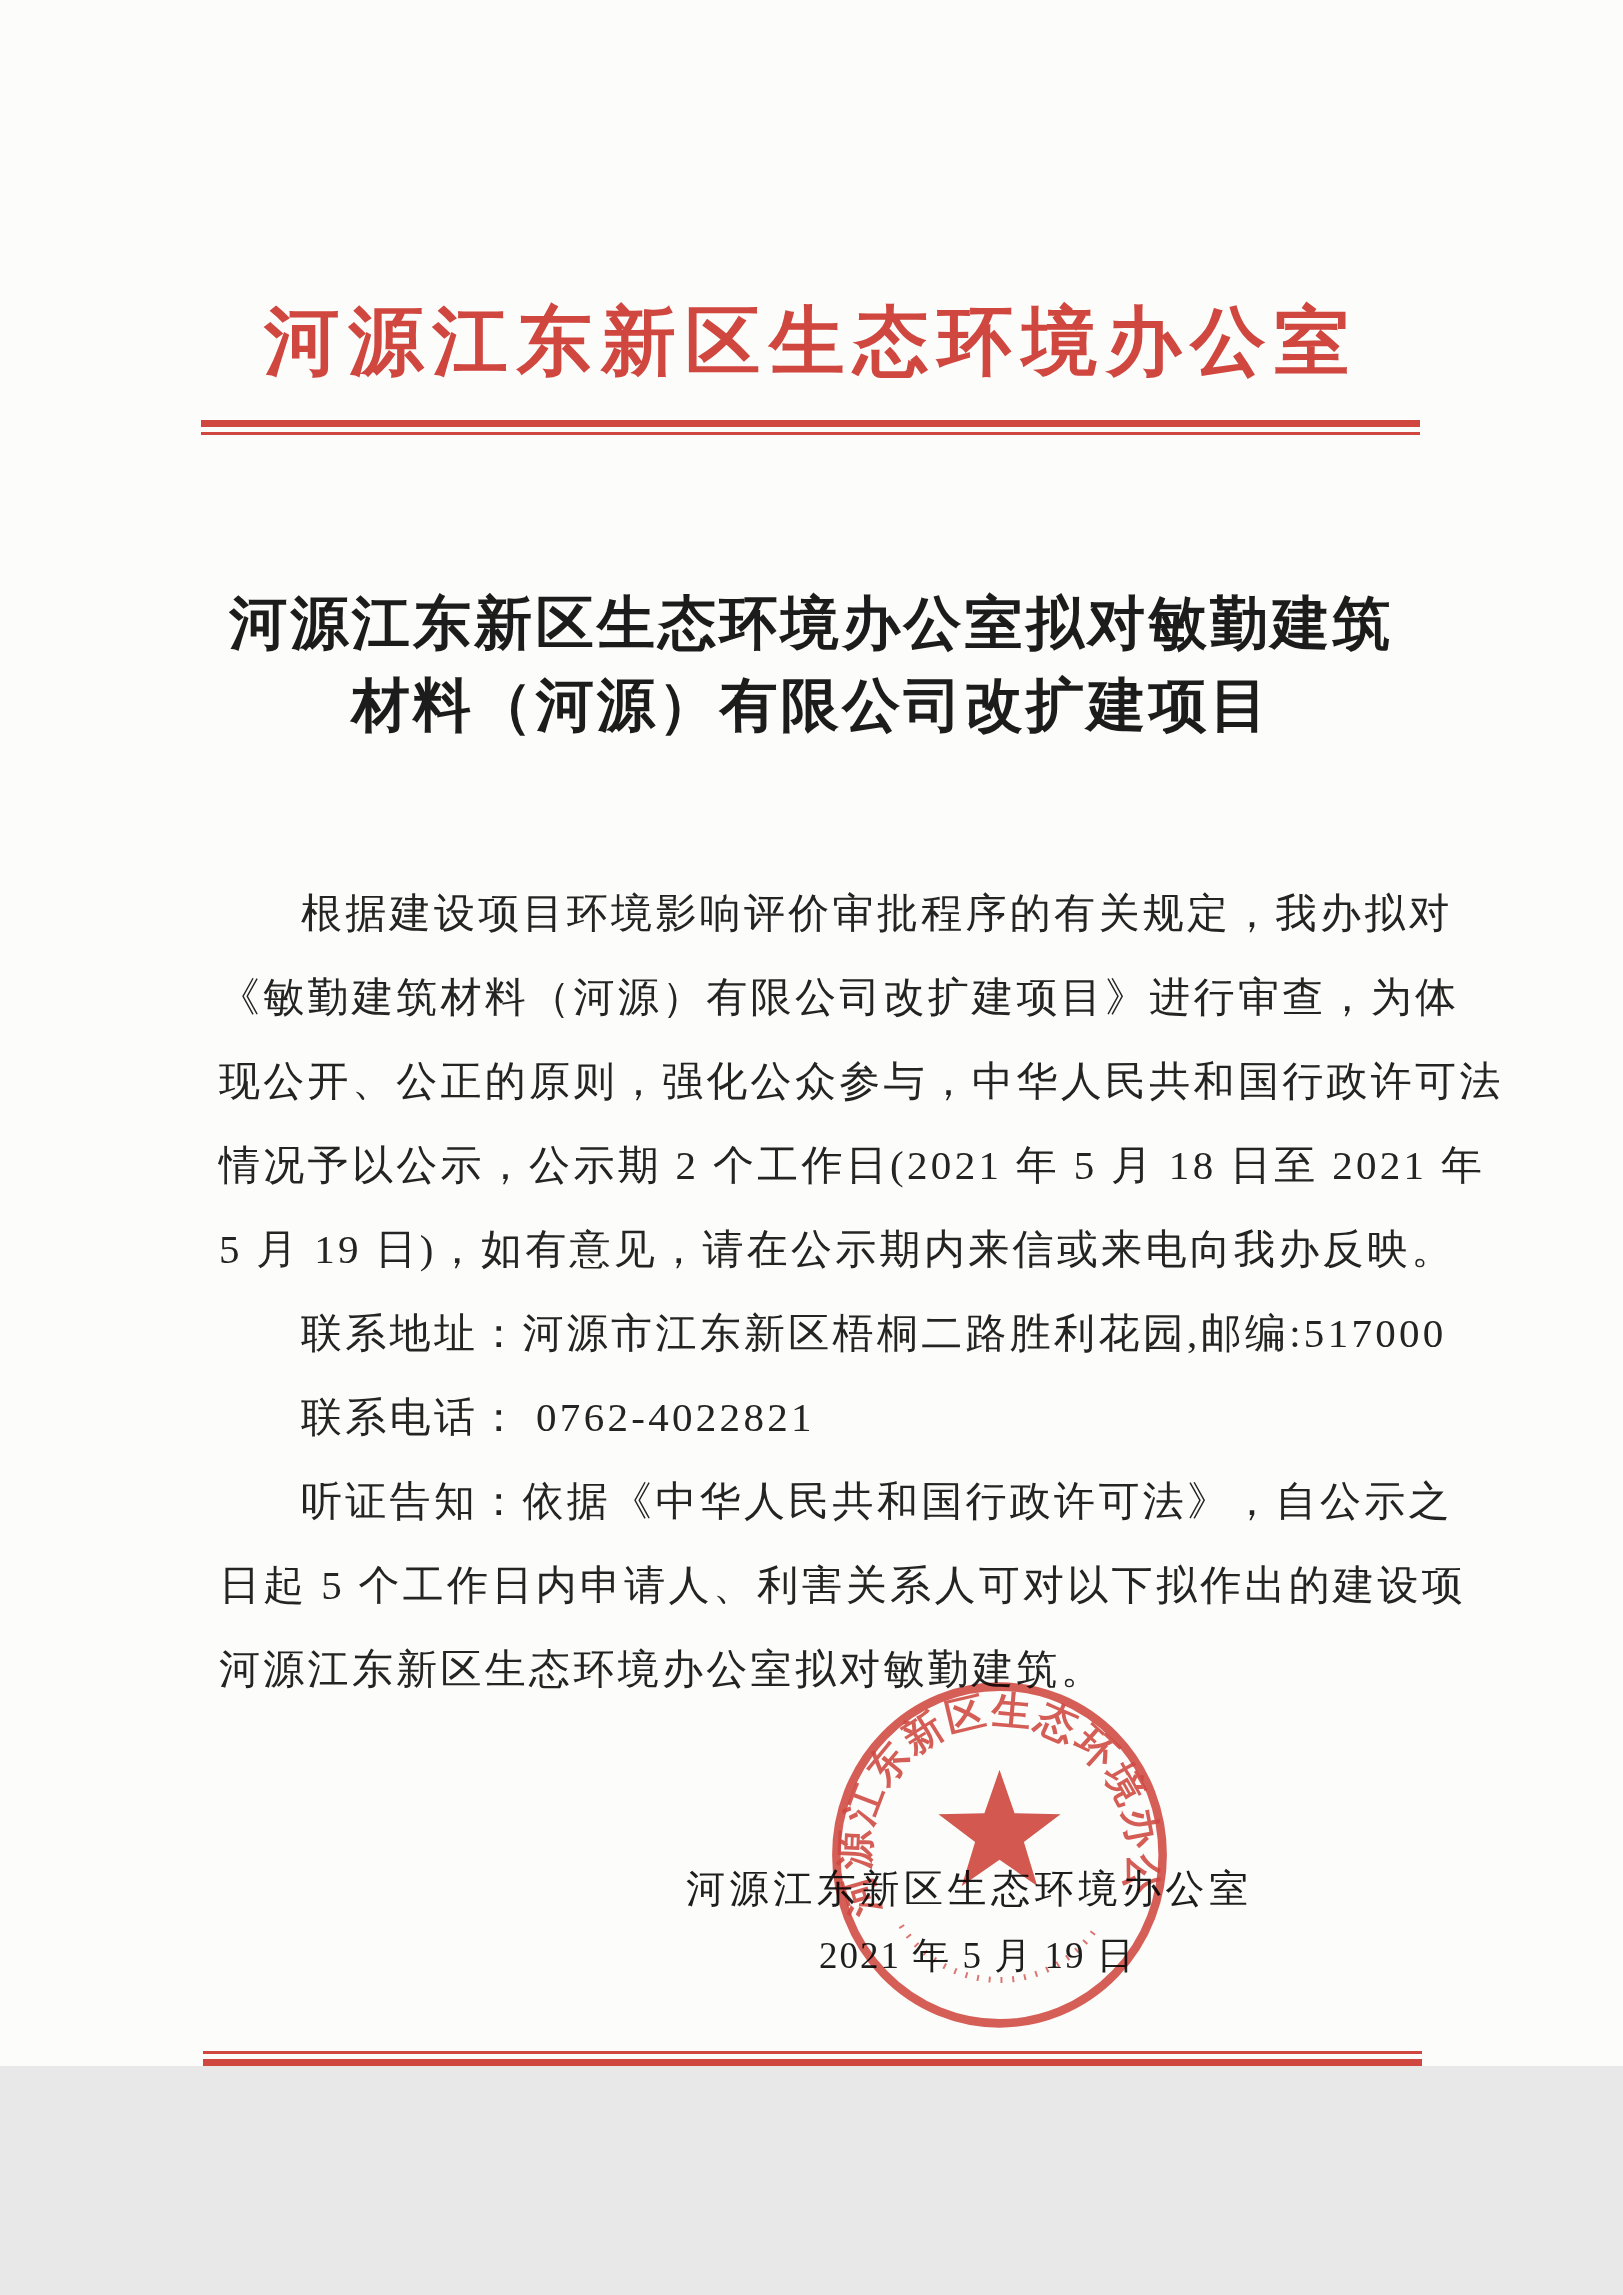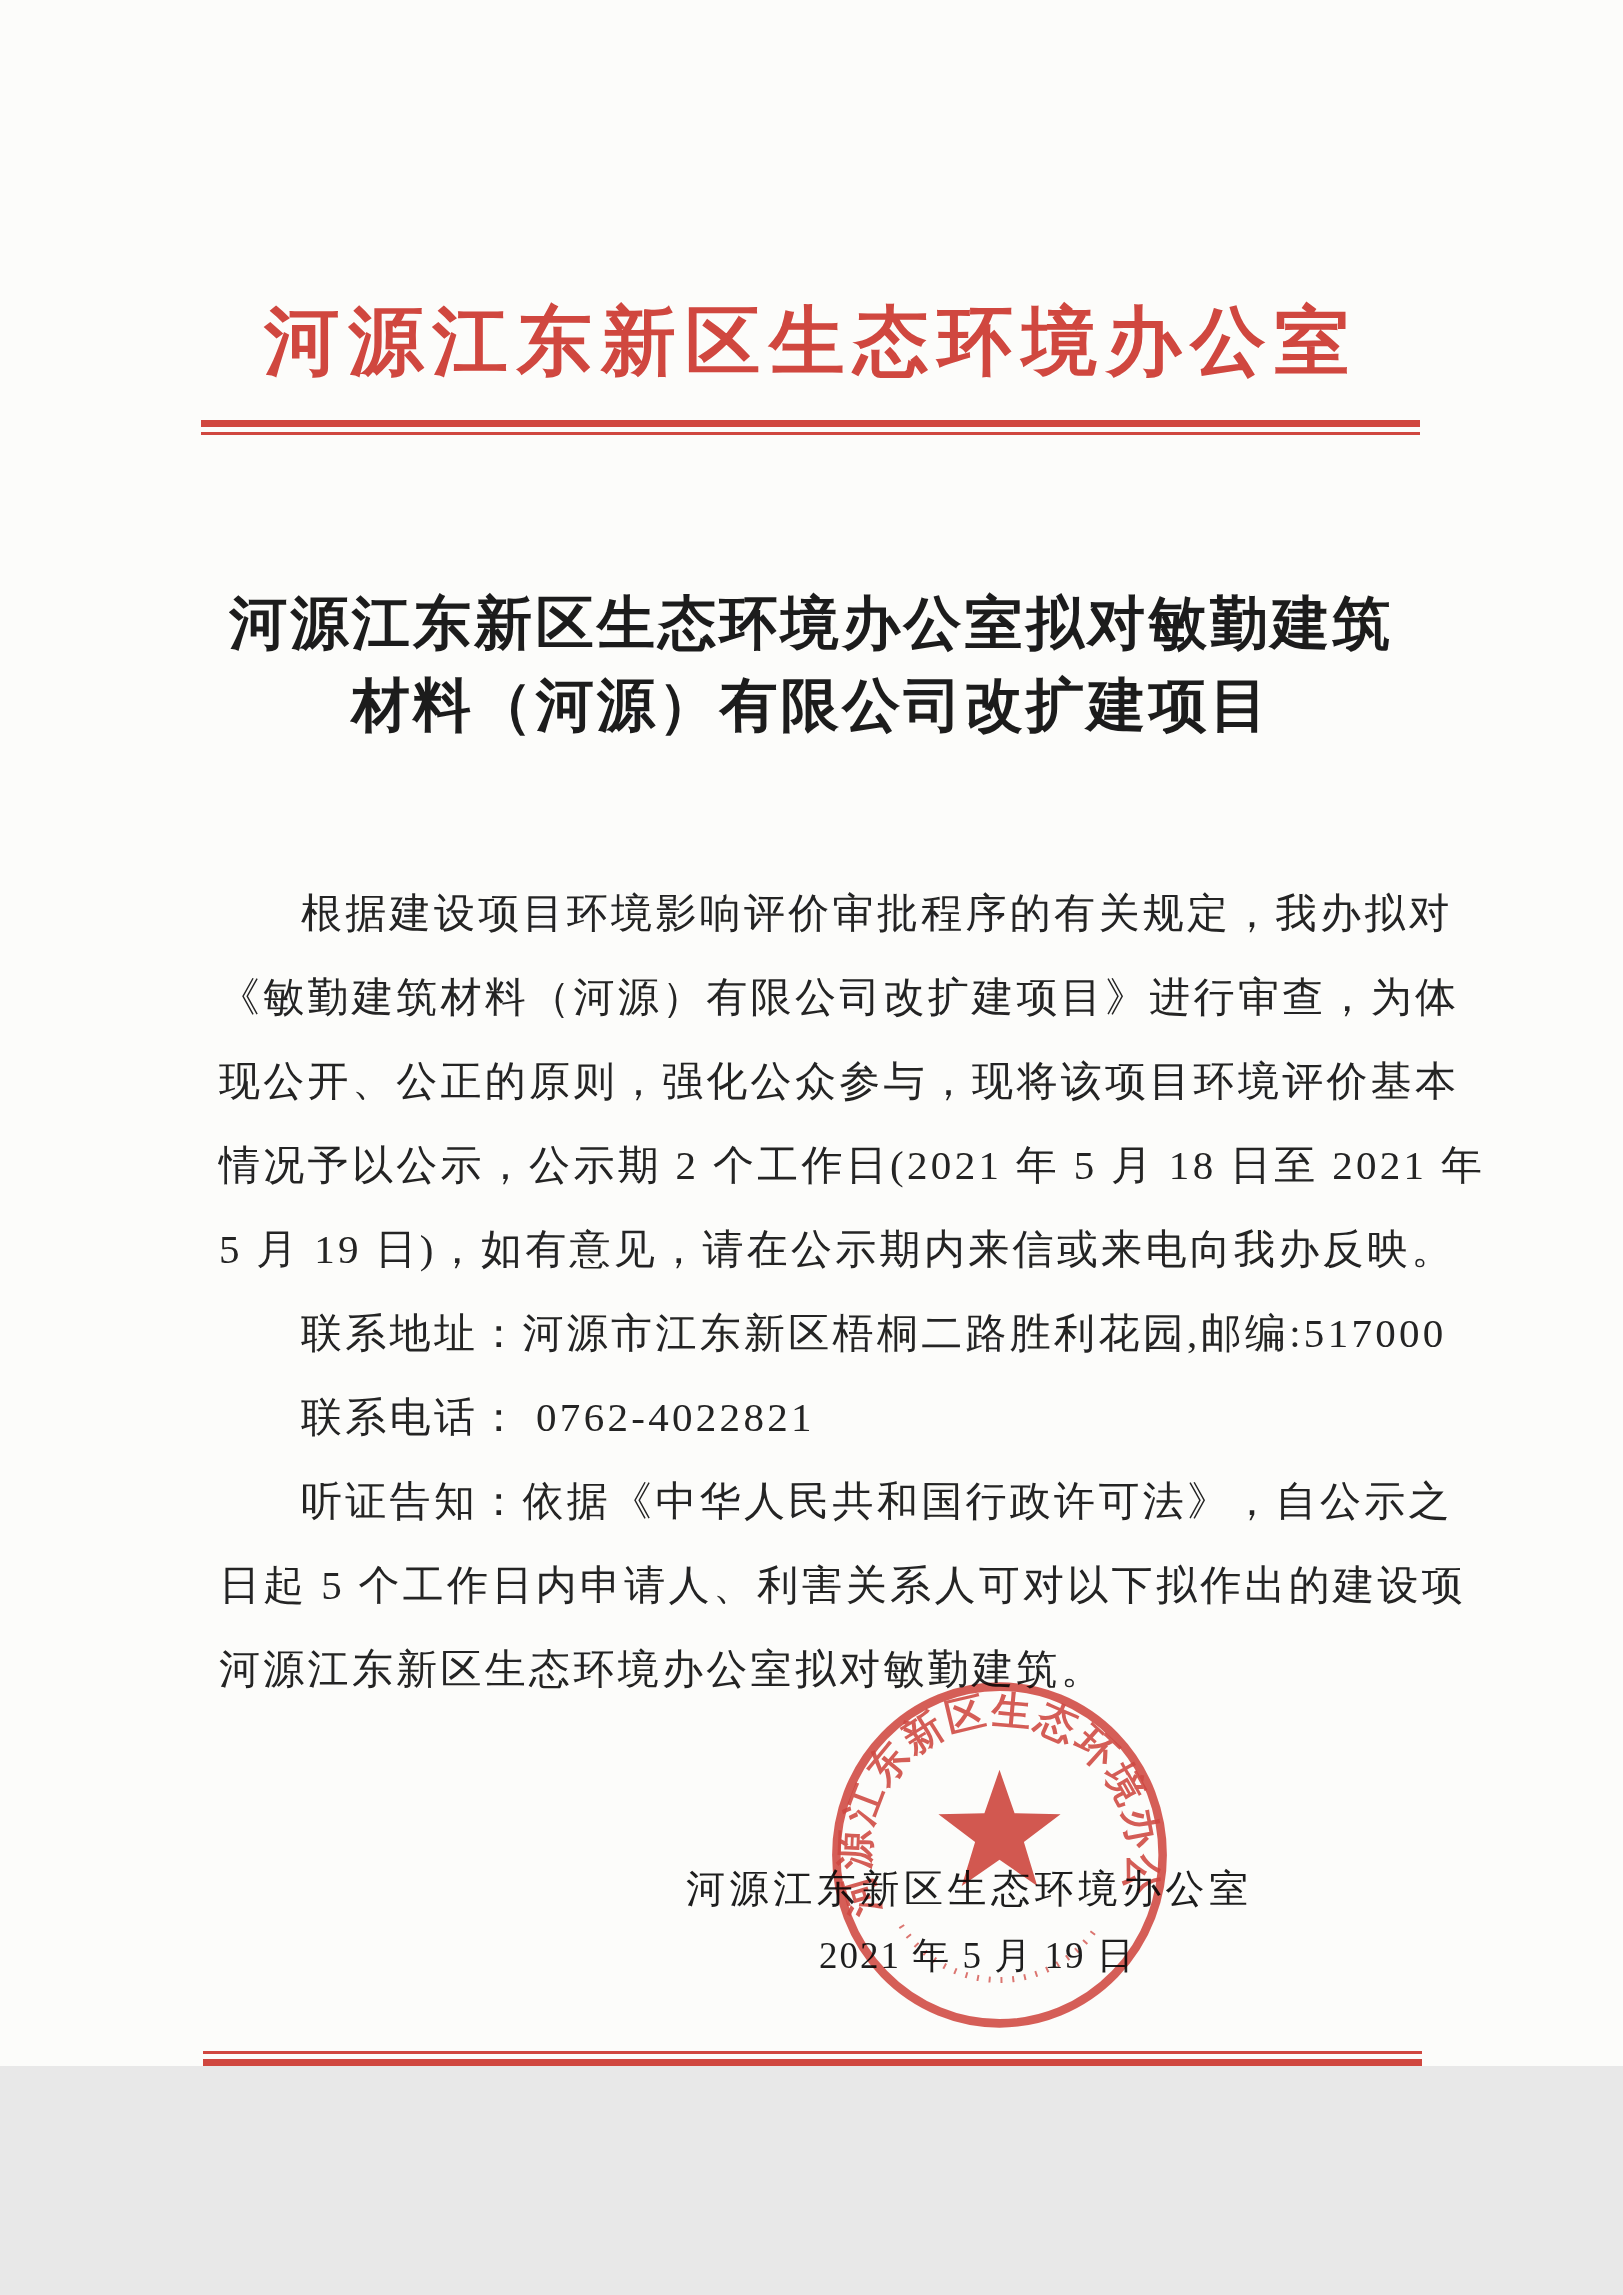--- a/index.html
+++ b/index.html
@@ -88,21 +88,21 @@
   <div class="rule rule-top-thin"></div>
 
   <div class="doc-title">
     <div>河源江东新区生态环境办公室拟对敏勤建筑</div>
     <div>材料（河源）有限公司改扩建项目</div>
   </div>
 
   <div class="body-block">
     <div class="line indent">根据建设项目环境影响评价审批程序的有关规定，我办拟对</div>
     <div class="line">《敏勤建筑材料（河源）有限公司改扩建项目》进行审查，为体</div>
-    <div class="line">现公开、公正的原则，强化公众参与，现将该项目环境评价基本</div>
+    <div class="line">现公开、公正的原则，强化公众参与，中华人民共和国行政许可法</div>
     <div class="line">情况予以公示，公示期 2 个工作日(2021 年 5 月 18 日至 2021 年</div>
     <div class="line">5 月 19 日)，如有意见，请在公示期内来信或来电向我办反映。</div>
     <div class="line indent">联系地址：河源市江东新区梧桐二路胜利花园,邮编:517000</div>
     <div class="line indent">联系电话： 0762-4022821</div>
     <div class="line indent">听证告知：依据《中华人民共和国行政许可法》，自公示之</div>
     <div class="line">日起 5 个工作日内申请人、利害关系人可对以下拟作出的建设项</div>
     <div class="line">河源江东新区生态环境办公室拟对敏勤建筑。</div>
   </div>
 
   <div class="signature">河源江东新区生态环境办公室</div>

